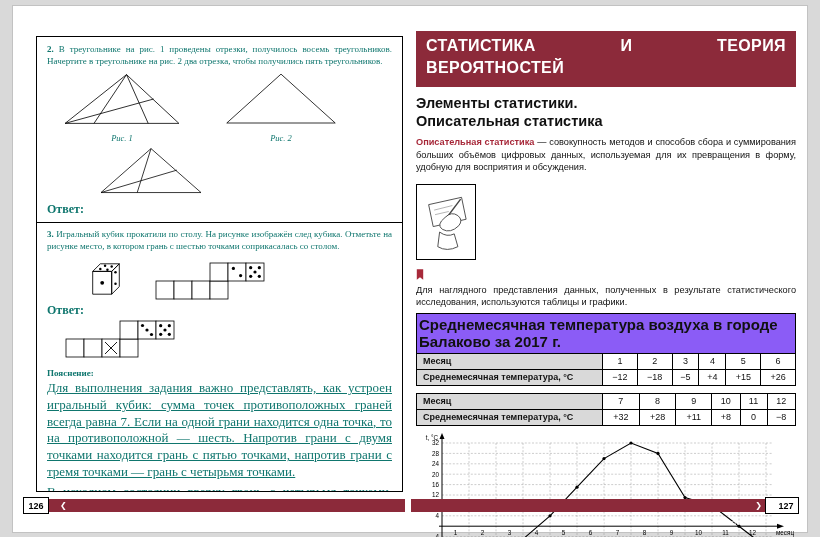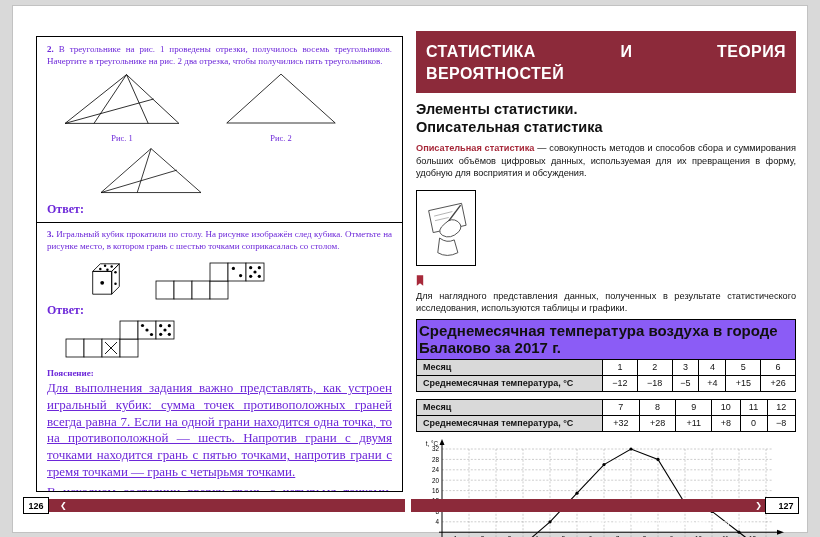--- a/index.html
+++ b/index.html
@@ -1,39 +1,39 @@
 <!DOCTYPE html>
 <html style="--maroon: #8C2A3A; --red: #A7293A; --hdrbg: #d9d9d9;"><head>
 <meta charset="utf-8">
 <style>
   html,body{margin:0;padding:0;width:820px;height:537px;overflow:hidden;background:#d9d9d9;}
   :root{--maroon:#8C2A3A;--red:#A7293A;--hdrbg:#d9d9d9;}
   .spread{position:absolute;left:12px;top:5px;width:794px;height:526px;background:#fff;border:1px solid #c2c2c2;}
 
   
   .pl-box{position:absolute;left:23px;top:30px;width:345px;height:443px;border:1px solid #000;
-          padding:7px 10px 4px;font-family:"Liberation Serif",serif;color:#6d28d9;overflow:hidden;}
+          padding:7px 10px 4px;font-family:"Liberation Serif",serif;color:#0f766e;overflow:hidden;}
   .prob{font-size:9px;line-height:1.3;text-align:justify;margin:0 0 3px;}
   .pnum{font-weight:bold;}
   .figrow{display:flex;gap:44px;margin:4px 0 0 16px;}
-  .figrow figure{margin:0;text-align:center;}
+  .figrow figure{margin:0;text-align:center;font-style:italic;}
   .figrow figcaption{font-size:8.5px;margin-top:2px;}
   .ans-fig{margin:3px 0 0 52px;}
   .ans-label{margin:2px 0 2px;font-size:12px;font-weight:bold;}
   .divider{border-top:1px solid #000;margin:5px -10px 6px;}
   .dicerow{display:flex;align-items:flex-end;gap:30px;margin:5px 0 3px 40px;}
   .net-wrap{margin:2px 0 2px 18px;}
   .expl-title{margin:6px 0 2px;font-size:9px;font-weight:bold;}
   .expl{font-size:13px;line-height:1.3;text-align:justify;margin:0 0 3px;text-decoration:underline;}
   .lineart{stroke:#000;fill:none;stroke-width:0.9;}
 
   
   .rp{position:absolute;left:403px;top:25px;width:380px;font-family:"Liberation Sans",sans-serif;color:#111;}
   .banner{background:var(--maroon);color:#fff;font-weight:bold;font-size:16px;line-height:1.4;
-          letter-spacing:.4px;padding:10px 10px 7px;}
+          letter-spacing:.4px;padding:4px 10px 7px;}
   .banner .l1{text-align:justify;text-align-last:justify;}
   .rp-row{display:flex;gap:10px;margin-top:7px;flex-direction:column;}
   .rp-main{flex:1;}
   .rp-heading{font-size:14.5px;line-height:1.25;font-weight:bold;margin:0 0 6px;}
   .def{font-size:9.2px;line-height:1.36;text-align:justify;margin:0;}
   .def .term{color:var(--red);font-weight:bold;}
   .icon-box{width:58px;height:74px;border:1px solid #000;flex-shrink:0;background:#fff;
             display:flex;align-items:center;justify-content:center;}
   .section-head{display:flex;align-items:center;gap:5px;margin:9px 0 4px;font-weight:bold;font-size:10.2px;}
   .flag-svg{width:8px;height:11px;flex-shrink:0;}

